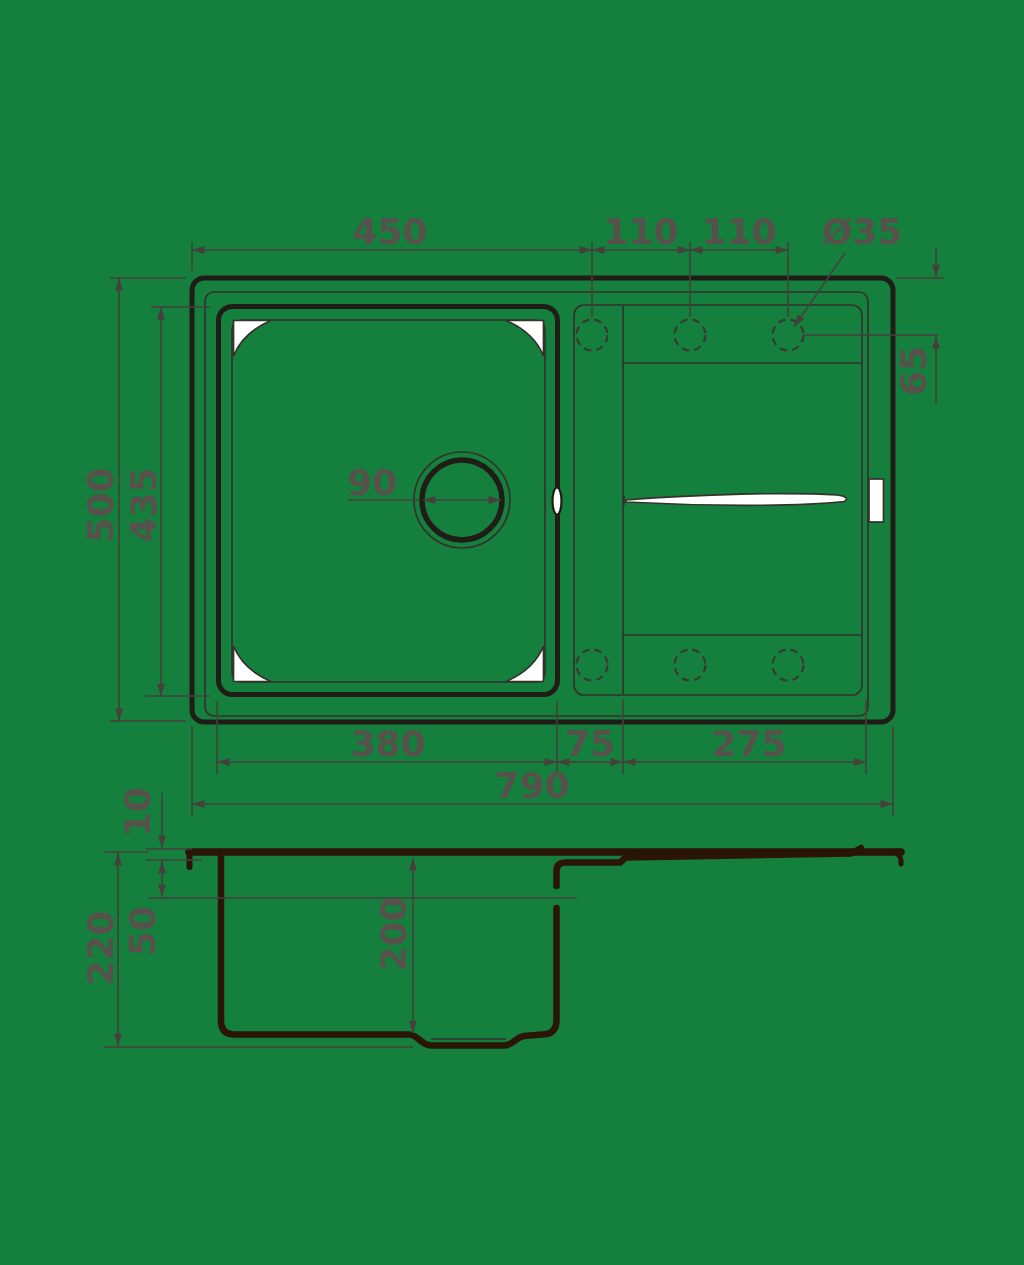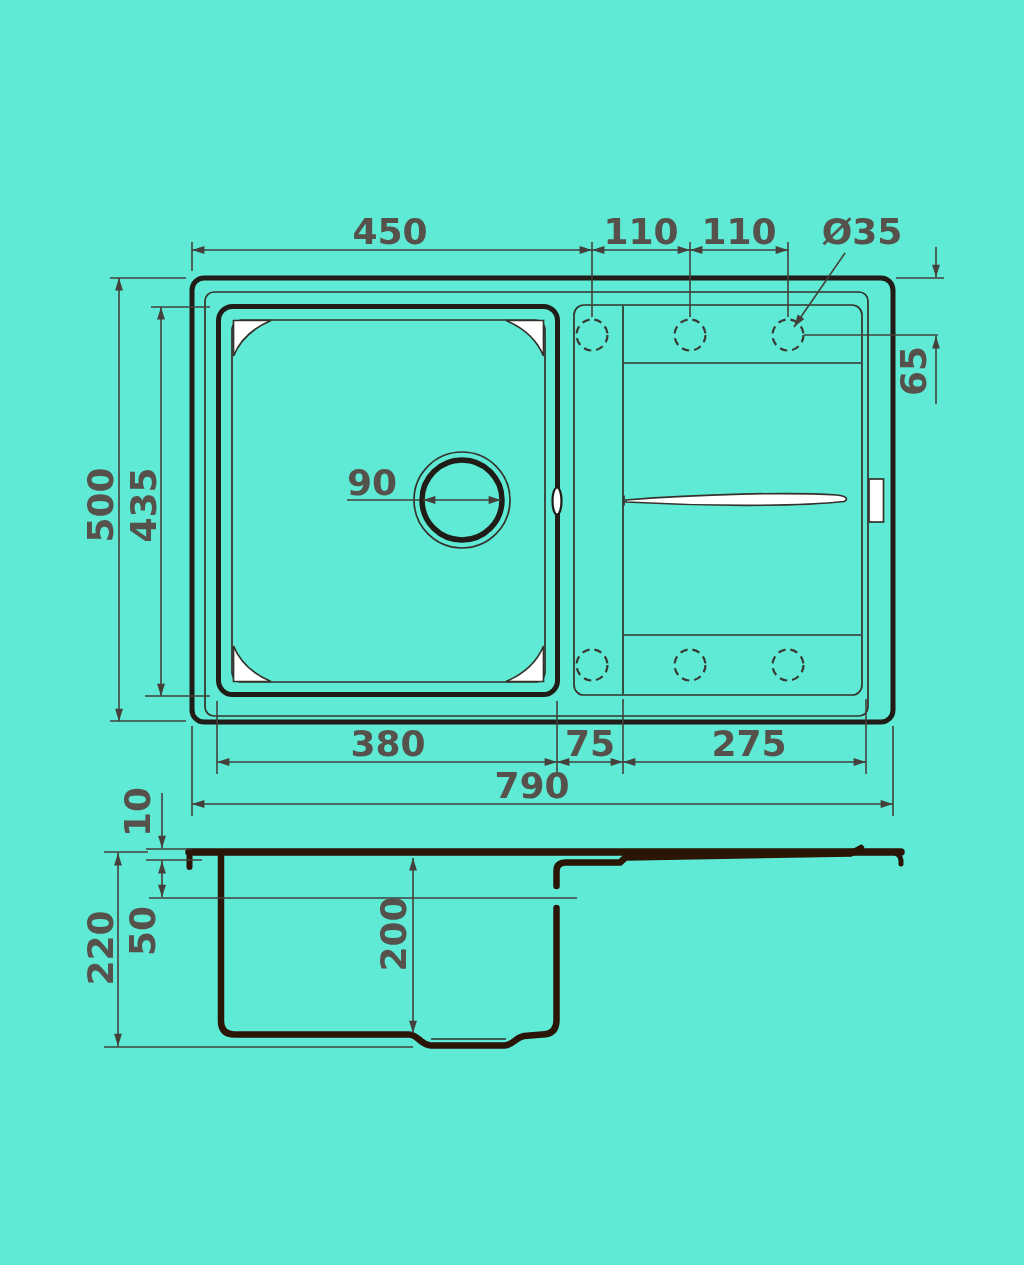--- a/index.html
+++ b/index.html
@@ -1,16 +1,16 @@
 <!DOCTYPE html>
 <html><head>
 <meta charset="utf-8">
 <style>
   html,body{margin:0;padding:0;background:#ffffff;}
-  .stage{width:1024px;height:1265px;position:relative;background:#5eead4;overflow:hidden;}
+  .stage{width:1024px;height:1265px;position:relative;background:#15803d;overflow:hidden;}
   svg{display:block;}
   
   .tk{stroke:#201c17;stroke-width:5;fill:none;}
   .tn{stroke:#35312b;stroke-width:1.7;fill:none;}
   .tnw{stroke:#35312b;stroke-width:1.7;fill:#ffffff;}
   .hole{stroke:#3a3833;stroke-width:2.2;fill:none;stroke-dasharray:7.5 5;}
   
   .sk{stroke:#2a1507;fill:none;stroke-linecap:round;stroke-linejoin:round;}
   
   .dim{stroke:#45403b;stroke-width:1.6;fill:none;}

